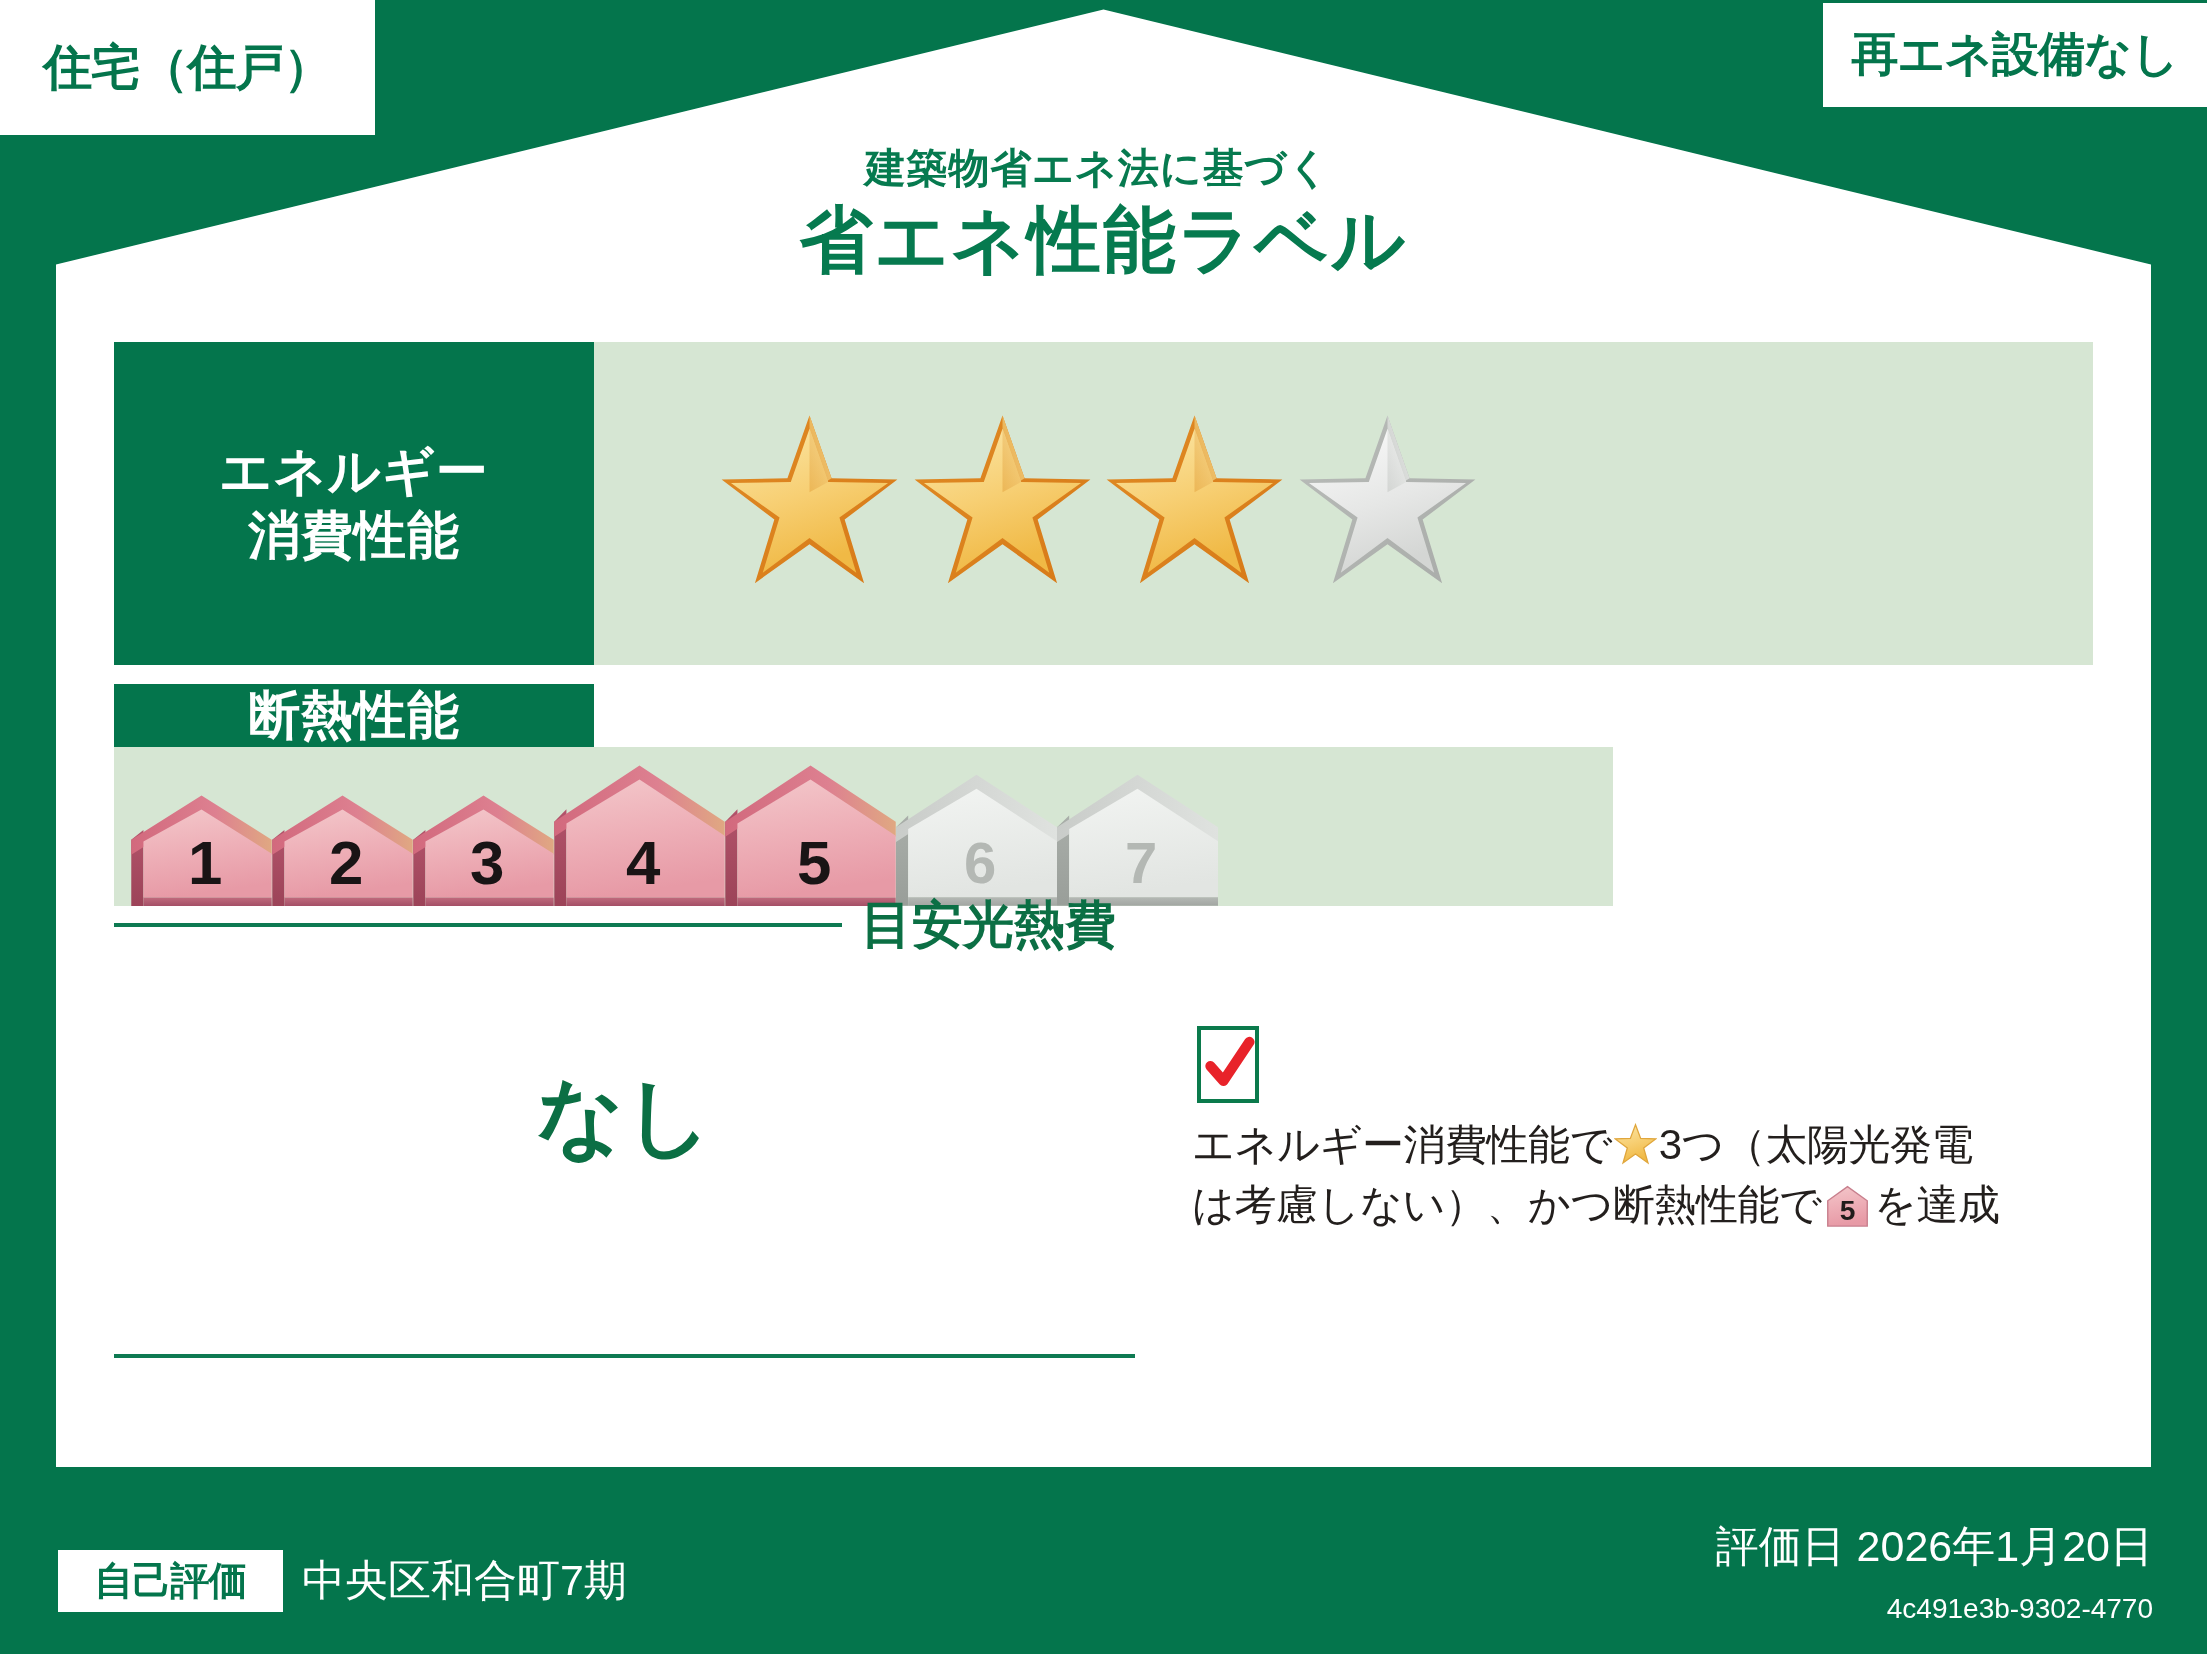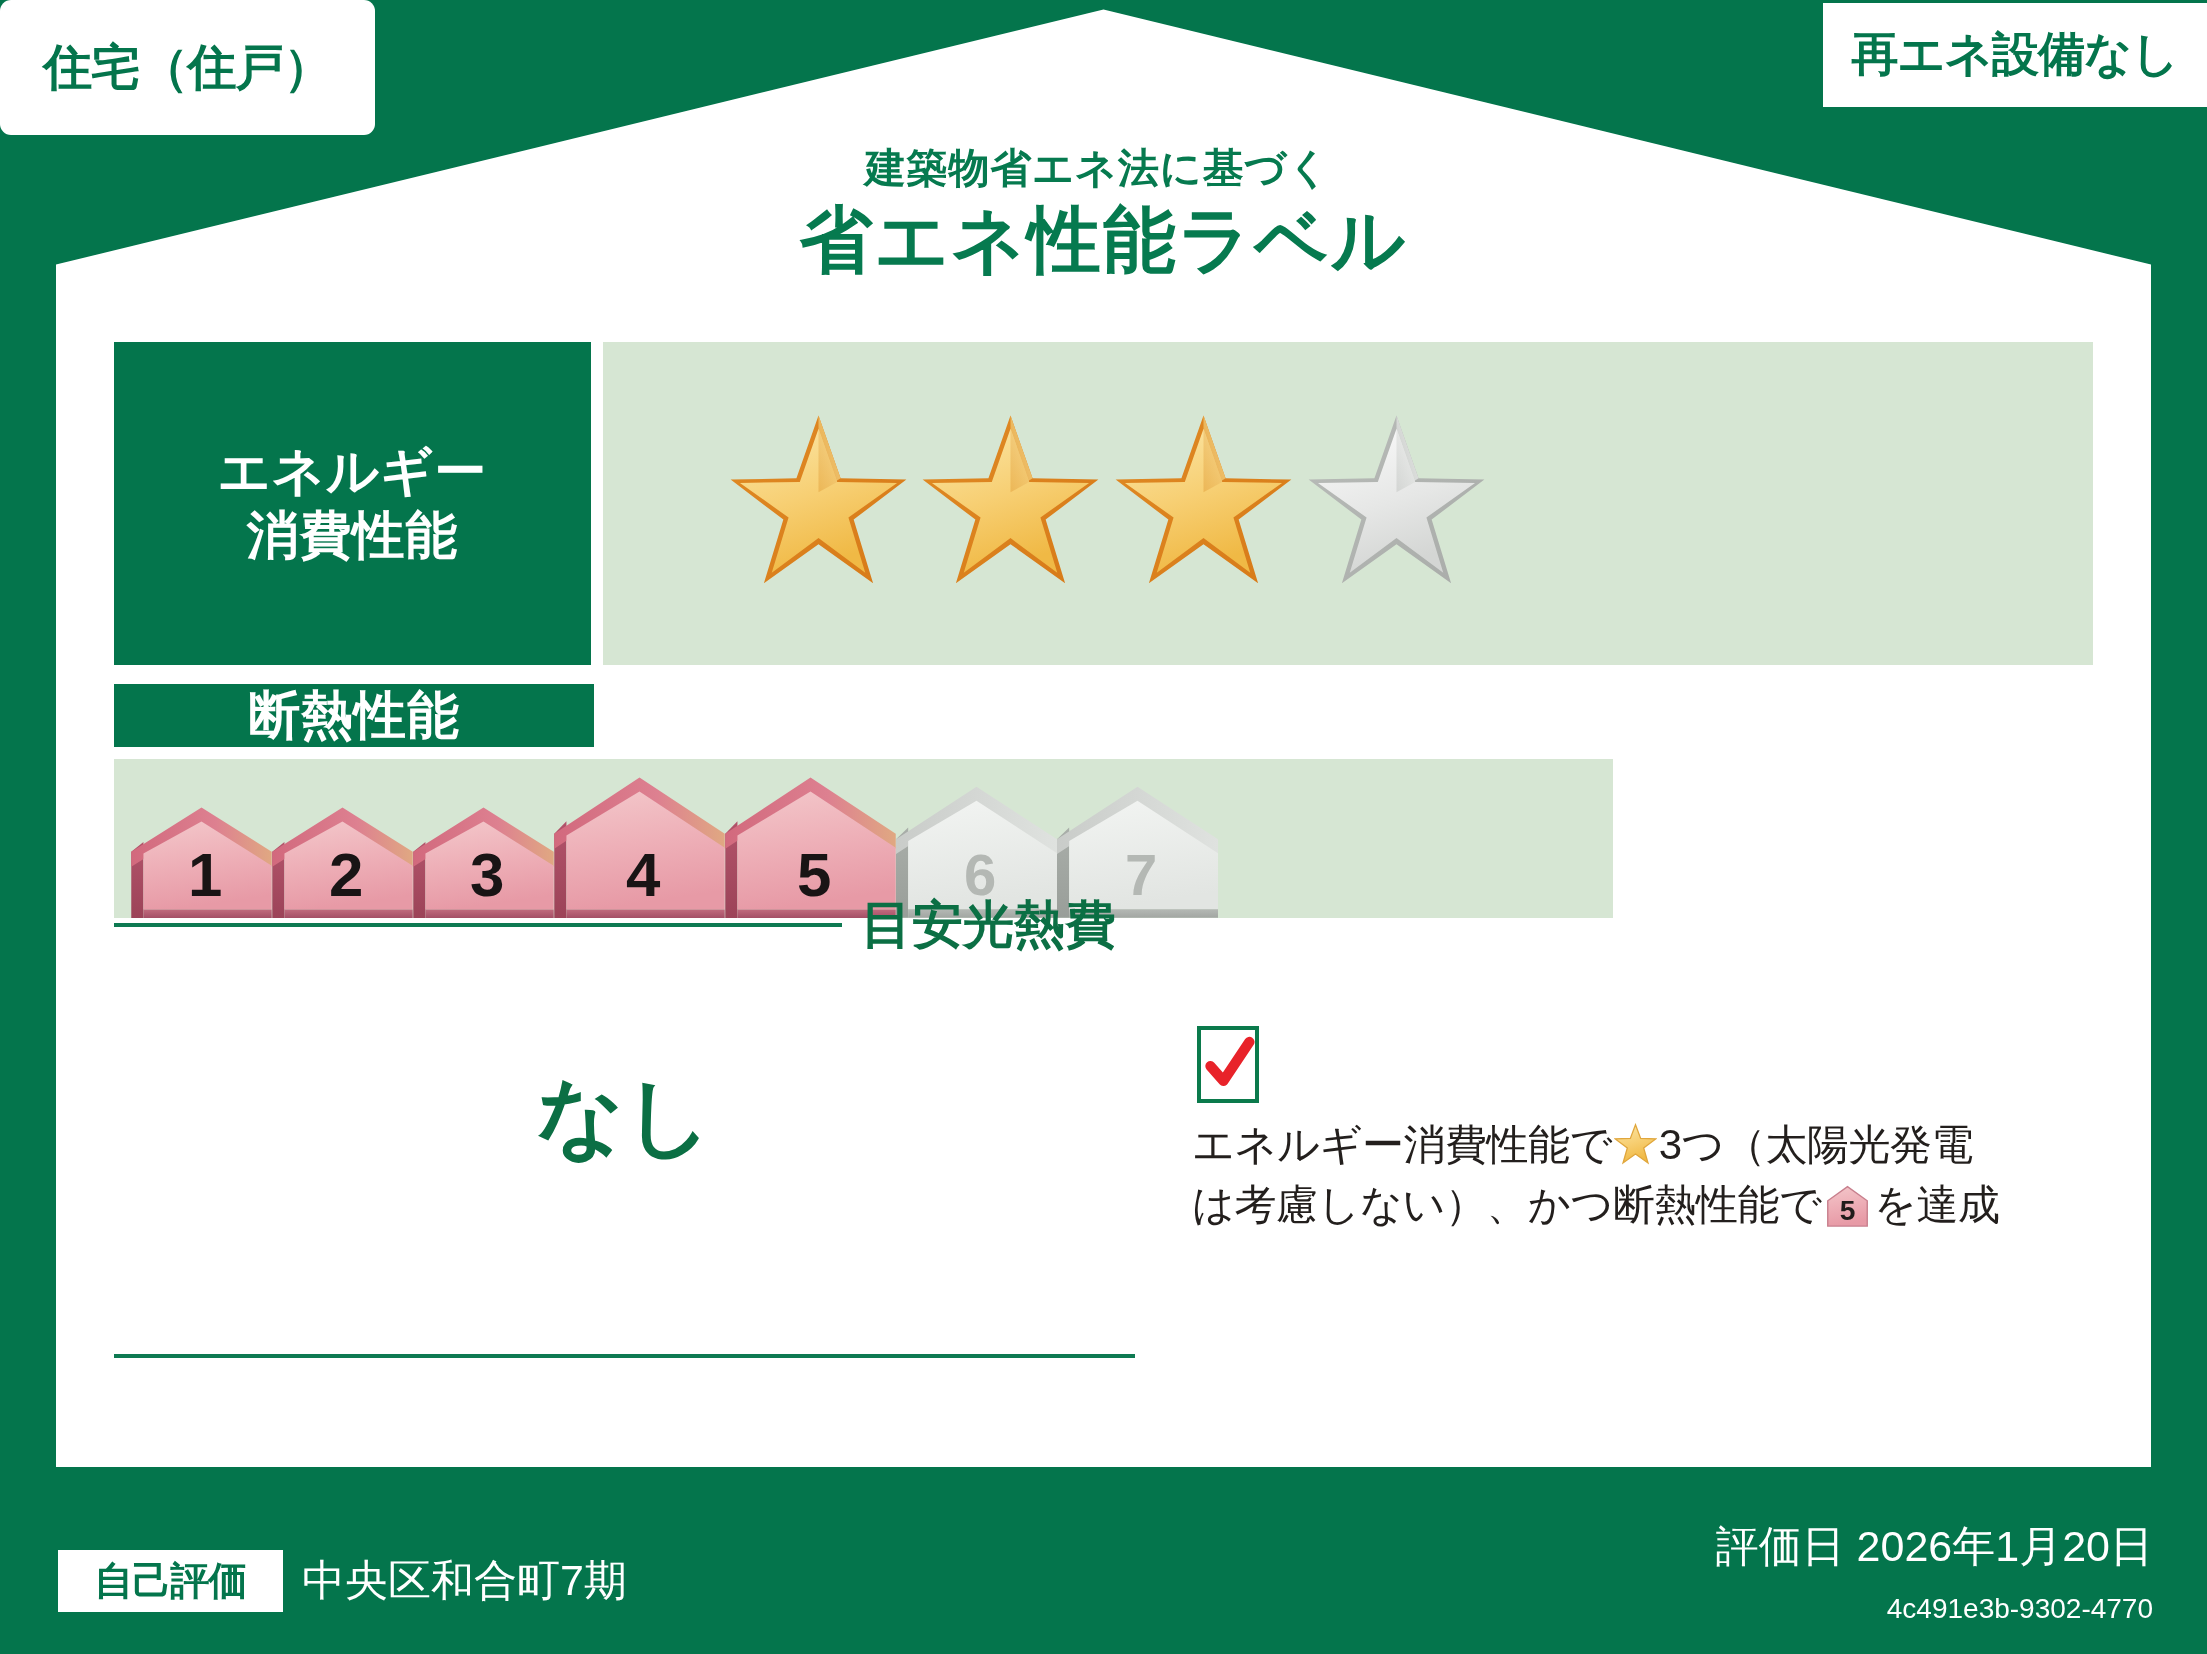--- a/index.html
+++ b/index.html
@@ -18,40 +18,40 @@
     left:56px; top:9.4px; width:2095px; height:1458px;
     background:#ffffff;
     -webkit-clip-path: polygon(0% 17.5%, 50% 0%, 100% 17.5%, 100% 100%, 0% 100%);
     clip-path: polygon(0% 17.5%, 50% 0%, 100% 17.5%, 100% 100%, 0% 100%);
   }
 
   
   .badge-tl{
     position:absolute;left:0;top:0;width:375px;height:135px;background:#fff;
     display:flex;align-items:center;justify-content:center;
-    color:#04754c;font-weight:bold;font-size:49px;letter-spacing:-0.9px;border-radius:11px;
+    color:#04754c;font-weight:bold;font-size:49px;letter-spacing:-0.9px;
   }
   .badge-tr{
     position:absolute;right:0;top:2.8px;width:384px;height:104px;background:#fff;
     display:flex;align-items:center;justify-content:center;
     color:#04754c;font-weight:bold;font-size:47px;letter-spacing:-0.9px;
   }
 
   
   .subtitle{
     position:absolute;left:0;right:12px;top:141px;text-align:center;
     color:#067a4f;font-weight:bold;font-size:41px;letter-spacing:0.9px;
   }
   .maintitle{
     position:absolute;left:0;right:0;top:192px;text-align:center;
     color:#067a4f;font-weight:bold;font-size:73px;letter-spacing:1.9px;
   }
 
   
-  .row{position:absolute;display:flex;gap:12px;}
+  .row{position:absolute;display:flex;}
   .row-label{
     background:#04754c;color:#fff;font-weight:bold;
     display:flex;flex-direction:column;align-items:center;justify-content:center;
     line-height:1.22;
   }
   .row-body{background:#d6e6d3;display:flex;align-items:center;}
 
   #row-energy{left:114px;top:342px;width:1979px;height:323px;}
   #row-energy .row-label{width:480px;height:323px;font-size:52px;letter-spacing:0.9px;}
   #row-energy .row-body{width:1499px;height:323px;justify-content:flex-start;padding-left:122px;box-sizing:border-box;}

